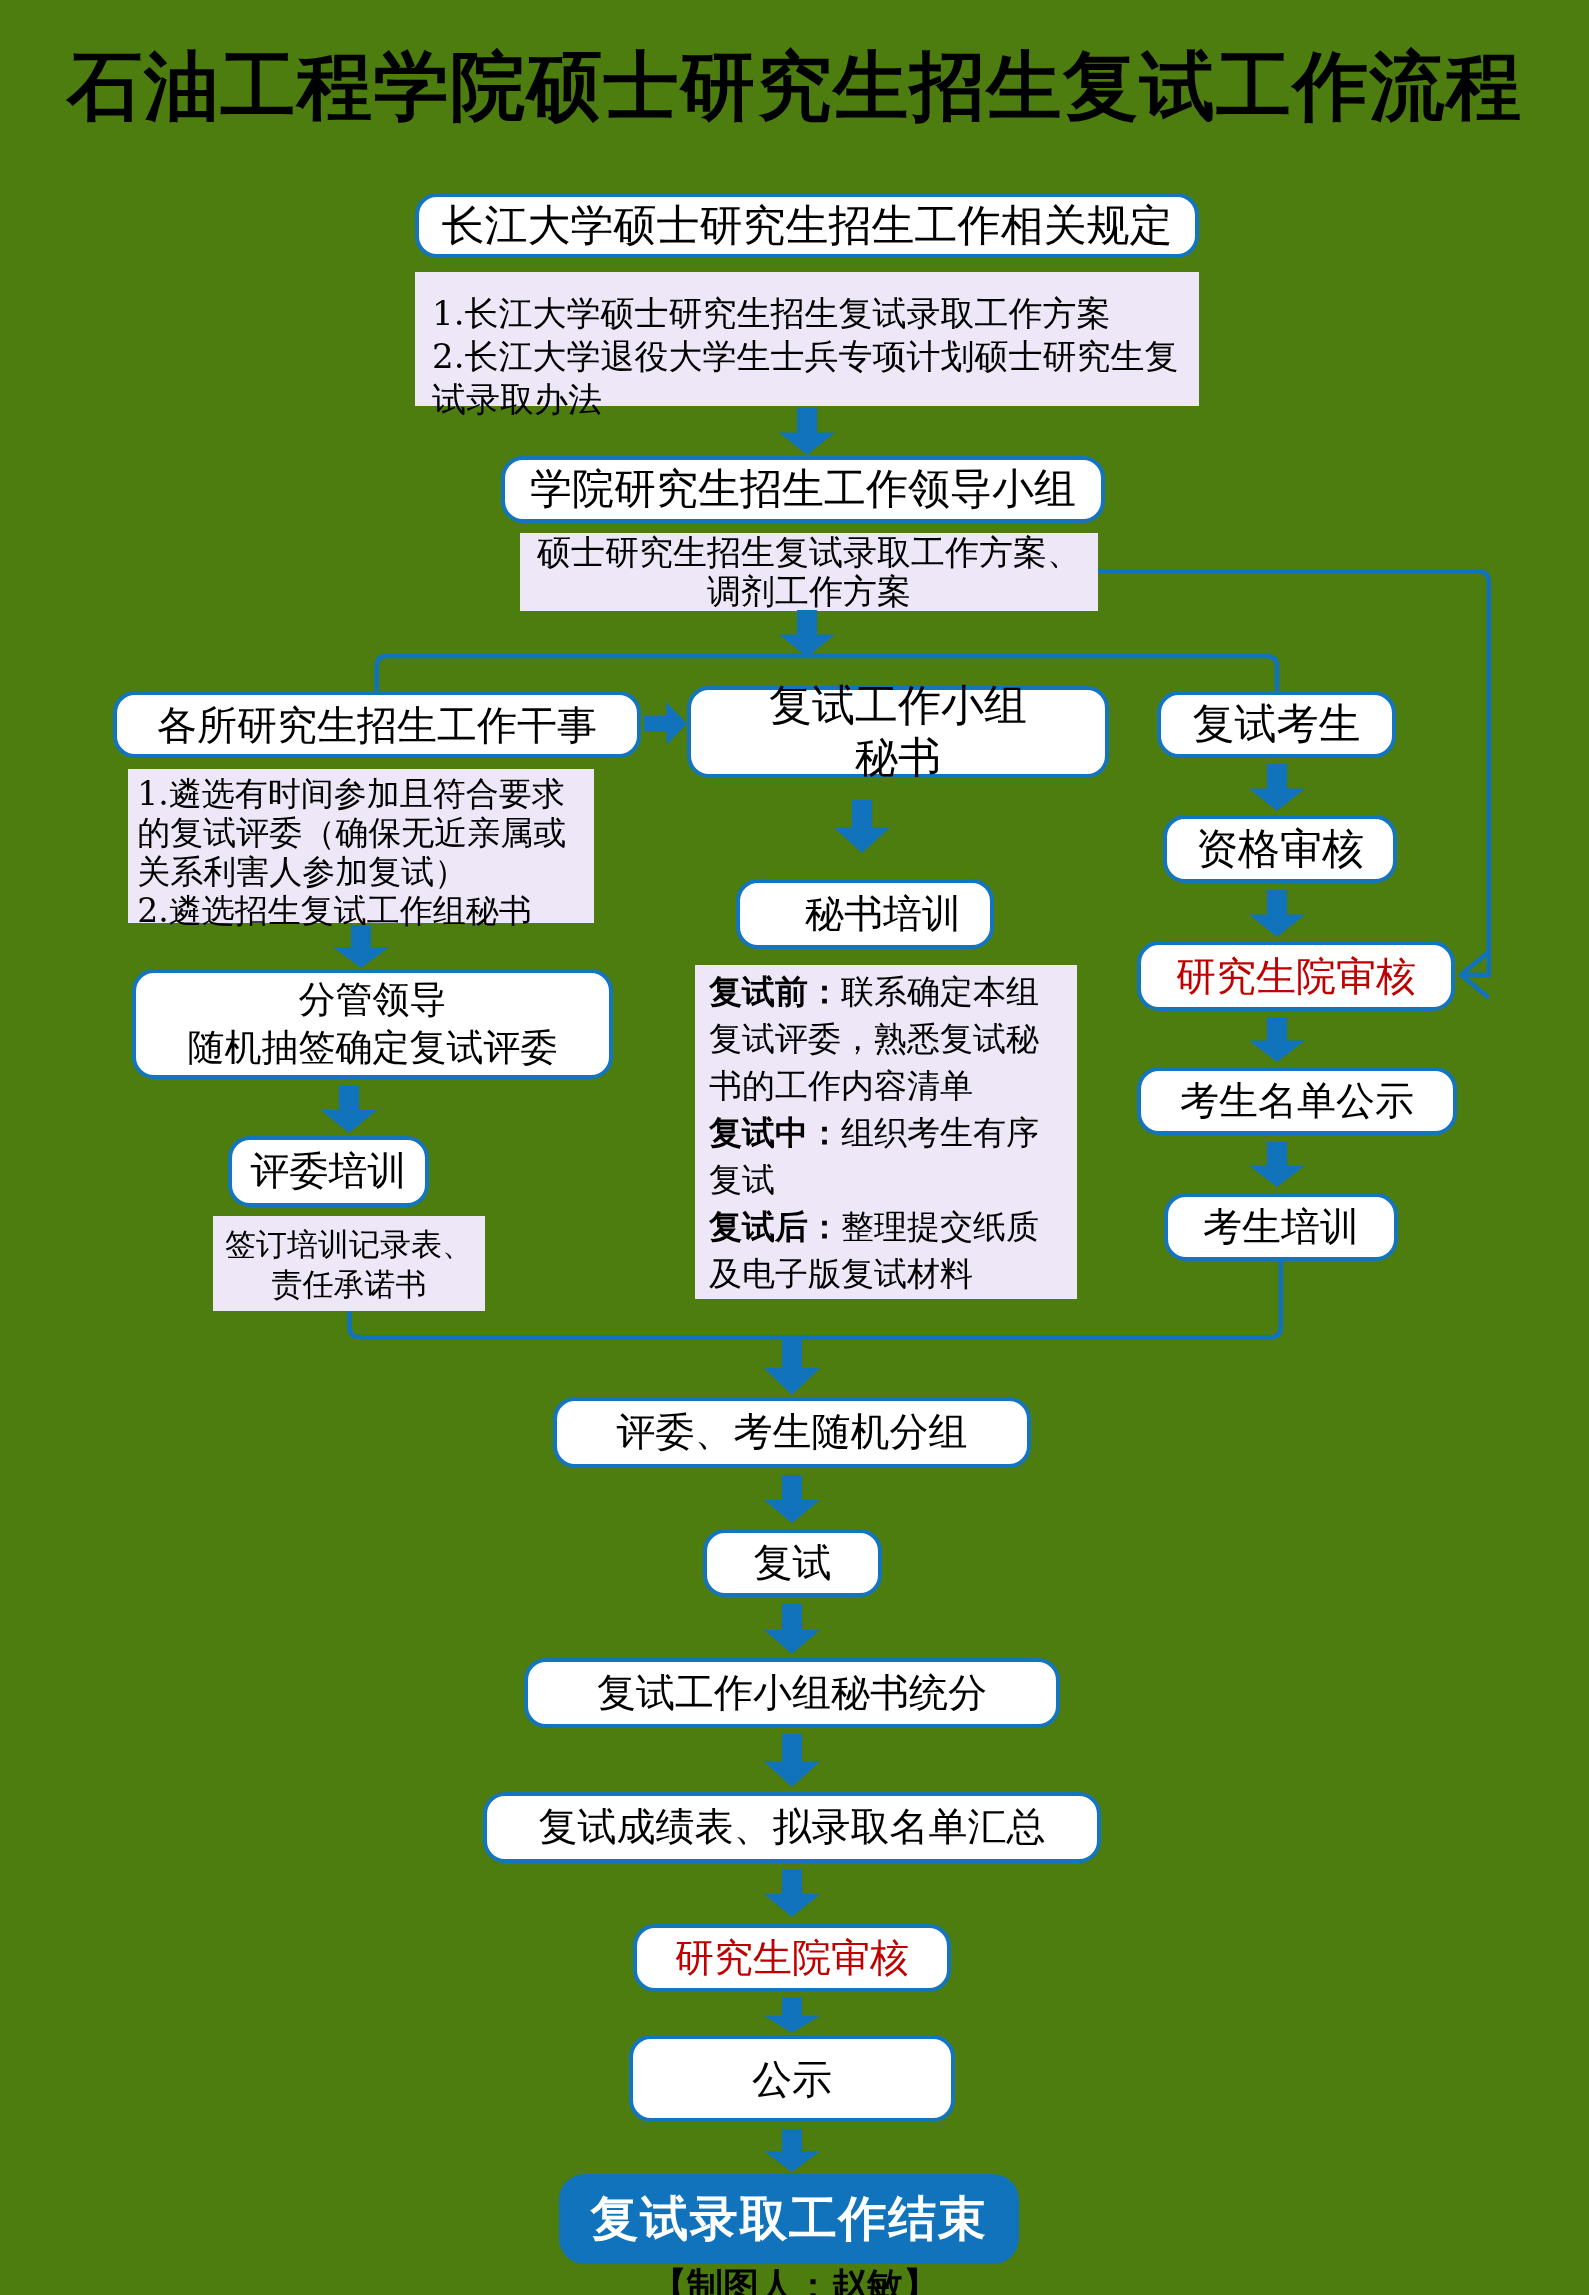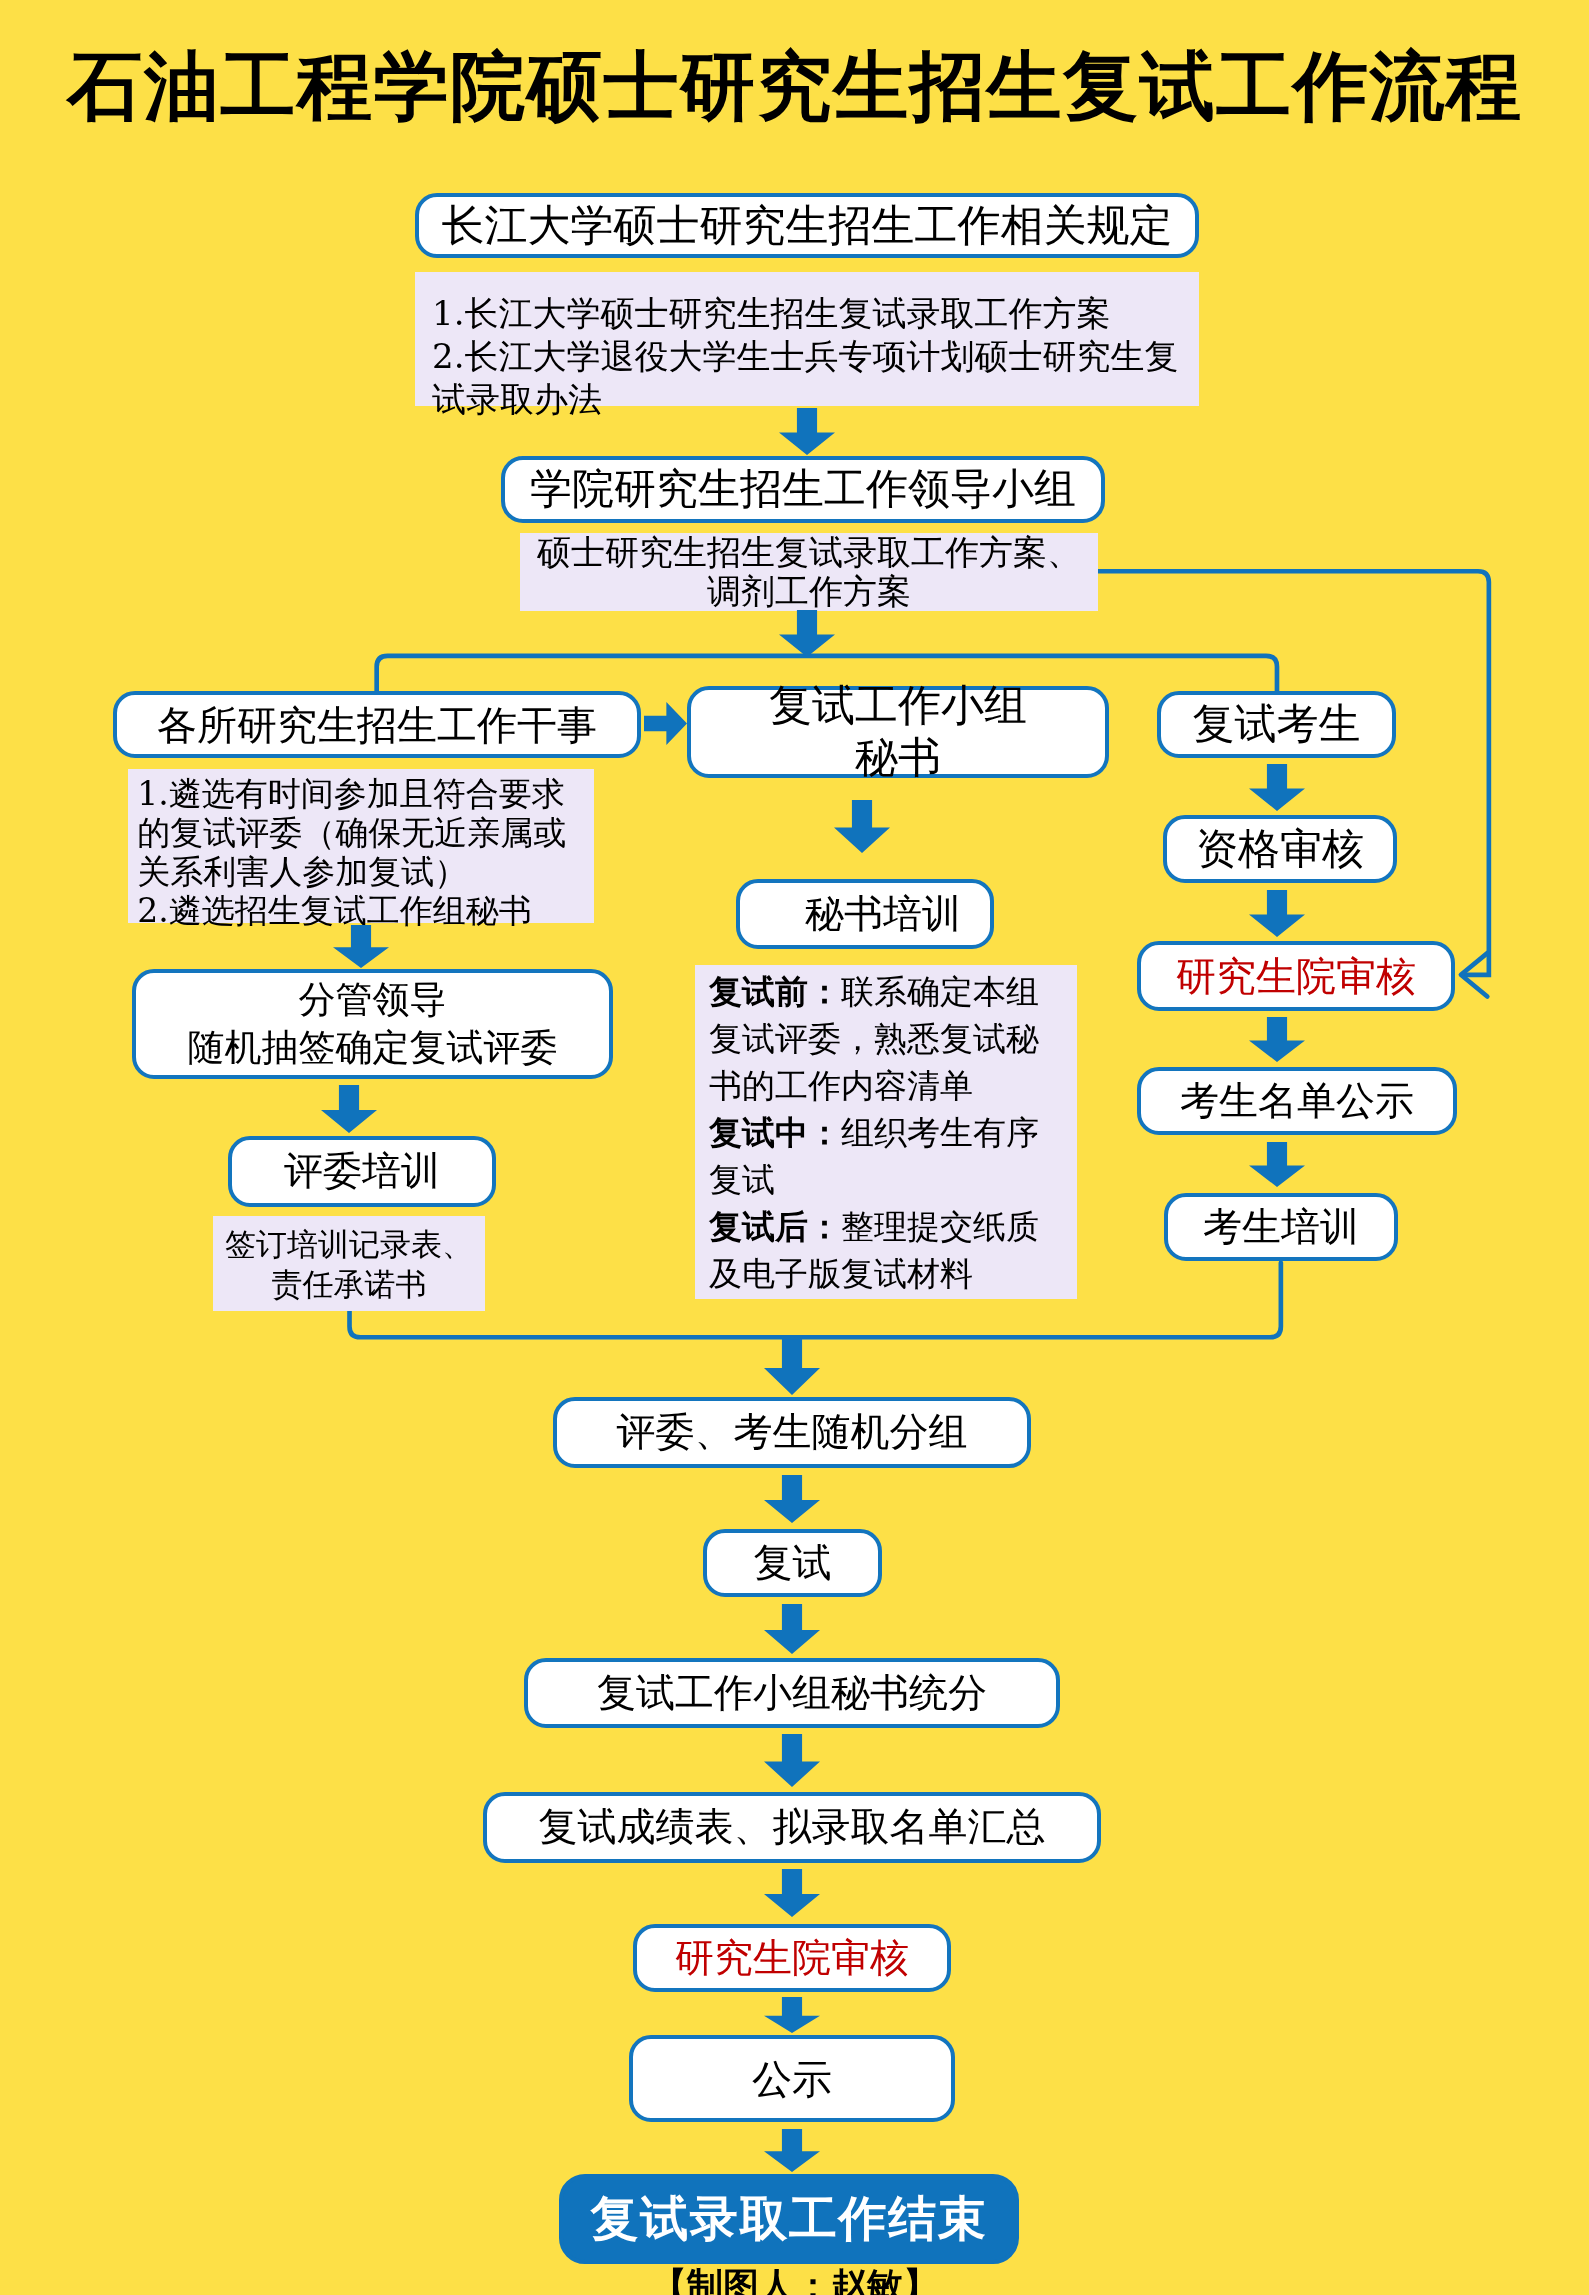--- a/index.html
+++ b/index.html
@@ -5,21 +5,21 @@
   :root{
     --blue:#1073BC;
     --border:#1375BE;
     --notebg:#EDE7F7;
     --red:#C00000;
   }
   html,body{margin:0;padding:0;background:#ffffff;}
   #canvas{
     position:relative;
     width:1590px;height:2295px;
-    background:#fde047;
+    background:#4d7c0f;
     overflow:hidden;
     font-family:"DejaVu Serif", serif;
   }
   .title{
     position:absolute;left:0;top:37px;width:1590px;
     text-align:center;
     font-family:"Liberation Sans", sans-serif;
     font-weight:900;
     font-size:75px;
     letter-spacing:1.6px;
@@ -121,21 +121,21 @@
 
   <div class="arr down" style="left:333px;top:925px;width:56px;height:43px;"></div>
 
   <div class="box" style="left:132px;top:969px;width:481px;height:110px;font-size:37px;line-height:1.3;">
     <span>分管领导</span>
     <span>随机抽签确定复试评委</span>
   </div>
 
   <div class="arr down" style="left:321px;top:1085px;width:56px;height:48px;"></div>
 
-  <div class="box" style="left:228px;top:1136px;width:268px;height:71px;font-size:39px;">
+  <div class="box" style="left:228px;top:1136px;width:201px;height:71px;font-size:39px;">
     <span>评委培训</span>
   </div>
 
   <div class="note center" style="left:213px;top:1216px;width:272px;height:95px;font-size:31px;line-height:40px;">
     <span class="nline">签订培训记录表、</span>
     <span class="nline">责任承诺书</span>
   </div>
 
   <div class="box" style="left:687px;top:686px;width:422px;height:92px;font-size:43px;line-height:1.2;">
     <span>复试工作小组</span>

